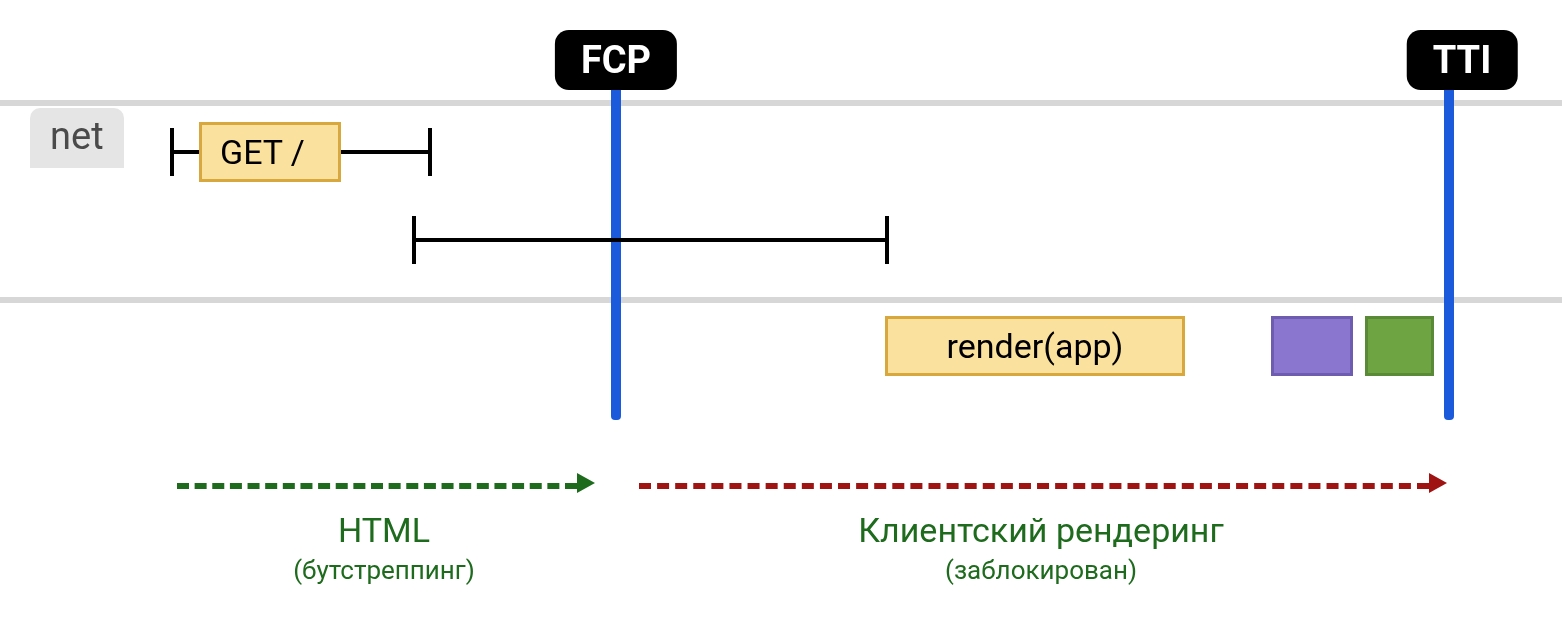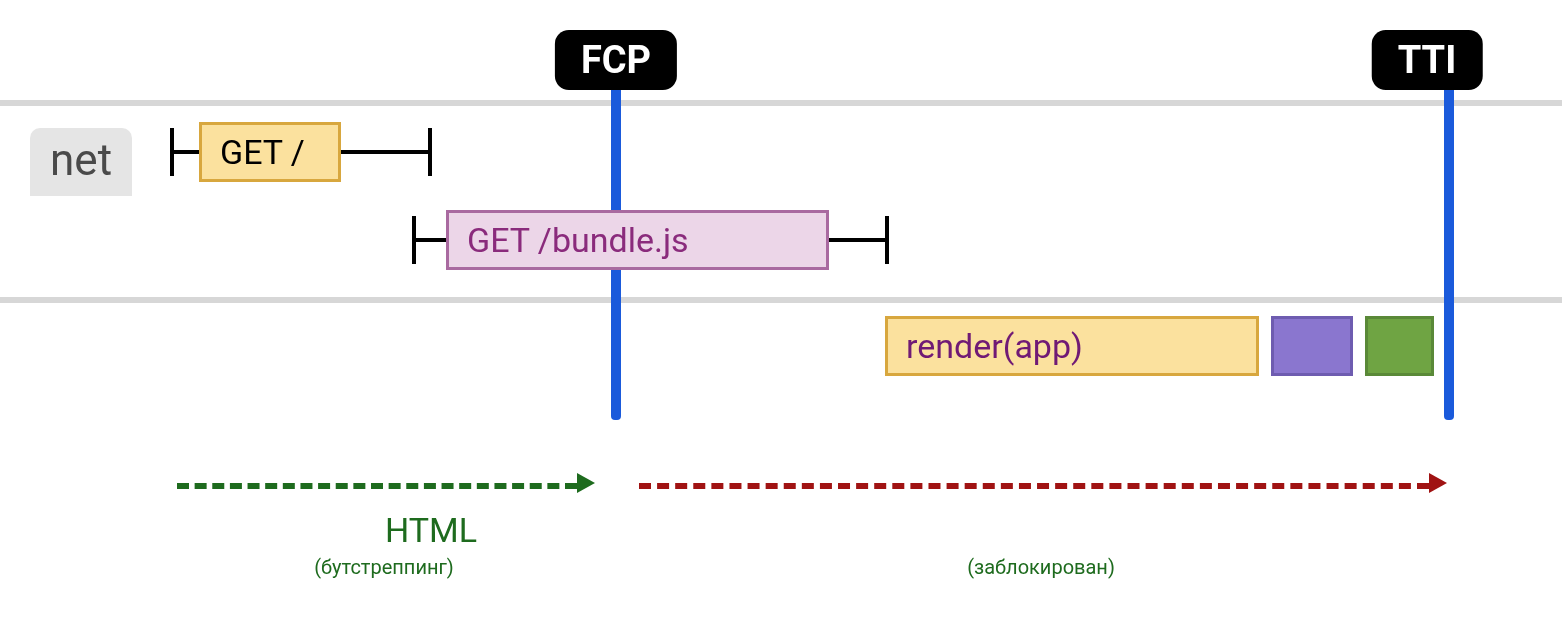--- a/index.html
+++ b/index.html
@@ -17,25 +17,24 @@
     position: absolute;
     left: 0; right: 0;
     height: 6px;
     background: #d7d7d7;
   }
   .track-label {
     position: absolute;
     left: 30px;
     background: #e5e5e5;
     color: #4a4a4a;
-    font-size: 44px;
+    font-size: 38px;
     padding: 6px 20px 10px 20px;
     border-top-left-radius: 10px;
     border-top-right-radius: 10px;
-    margin-top: 20px;
   }
 
   .marker-line {
     position: absolute;
     width: 10px;
     background: #1a5adb;
     border-radius: 4px;
   }
   .marker-badge {
     position: absolute;
@@ -81,72 +80,69 @@
     border-top: 10px solid transparent;
     border-bottom: 10px solid transparent;
   }
   .phase-label {
     position: absolute;
     color: #1e6b1e;
     font-size: 34px;
     text-align: right;
     transform: translateX(-50%);
     white-space: nowrap;
-    margin-left: 47px;
   }
   .phase-sublabel {
     position: absolute;
     color: #1e6b1e;
-    font-size: 20px;
+    font-size: 26px;
     transform: translateX(-50%);
     white-space: nowrap;
   }
 </style>
 </head>
 <body>
 
 <div class="canvas">
 
   <div class="track-line" style="top:100px;"></div>
   <div class="track-line" style="top:297px;"></div>
 
   <div class="track-label" style="top:108px;">net</div>
 
   <div class="marker-line" style="left:611px; top:84px; height:336px;"></div>
   <div class="marker-badge" style="left:616px; top:30px;">FCP</div>
 
   <div class="marker-line" style="left:1444px; top:84px; height:336px;"></div>
-  <div class="marker-badge" style="left:1427px; top:30px;">TTI</div>
+  <div class="marker-badge" style="left:1462px; top:30px;">TTI</div>
 
   <div class="seg-whisker" style="left:170px; top:150px; width:262px;"></div>
   <div class="seg-cap" style="left:170px; top:128px; height:48px;"></div>
   <div class="seg-cap" style="left:428px; top:128px; height:48px;"></div>
   <div class="seg-box" style="left:199px; top:122px; width:142px; height:60px; background:#fbe19e; border-color:#d8a73e; color:#000;">
     <span>GET /</span>
   </div>
 
   <div class="seg-whisker" style="left:412px; top:238px; width:477px;"></div>
   <div class="seg-cap" style="left:412px; top:216px; height:48px;"></div>
   <div class="seg-cap" style="left:885px; top:216px; height:48px;"></div>
-  <div class="seg-box" style="left:446px; top:210px; width:383px; height:60px; background:#ecd6e8; border-color:#a96aa0; color:#8a2b7c;">
-    <span>GET /bundle.js</span>
-  </div>
 
-  <div class="seg-box" style="left:885px; top:316px; width:374px; height:60px; background:#fbe19e; border-color:#d8a73e; color:#701a75;">
+  <div class="seg-box" style="left:885px; top:316px; width:300px; height:60px; background:#fbe19e; border-color:#d8a73e; color:#000000;justify-content:center;">
     <span>render(app)</span>
   </div>
 
   <div class="seg-box" style="left:1271px; top:316px; width:82px; height:60px; background:#8a76cf; border-color:#6e5cb0; padding:0;">
   </div>
 
   <div class="seg-box" style="left:1365px; top:316px; width:69px; height:60px; background:#6fa443; border-color:#5a8938; padding:0;">
   </div>
 
   <div class="phase-arrow" style="left:177px; top:483px; width:400px; border-top-color:#1e6b1e;"></div>
   <div class="phase-arrow-head" style="left:577px; top:473px; border-left:18px solid #1e6b1e;"></div>
   <div class="phase-label" style="left:384px; top:510px;">HTML</div>
   <div class="phase-sublabel" style="left:384px; top:555px;">(бутстреппинг)</div>
 
   <div class="phase-arrow" style="left:639px; top:483px; width:790px; border-top-color:#a01313;"></div>
   <div class="phase-arrow-head" style="left:1429px; top:473px; border-left:18px solid #a01313;"></div>
+  <div class="phase-label" style="left:1041px; top:510px;">Клиентский рендеринг</div>
   <div class="phase-sublabel" style="left:1041px; top:555px;">(заблокирован)</div>
 
 </div>
 
 </body></html>

